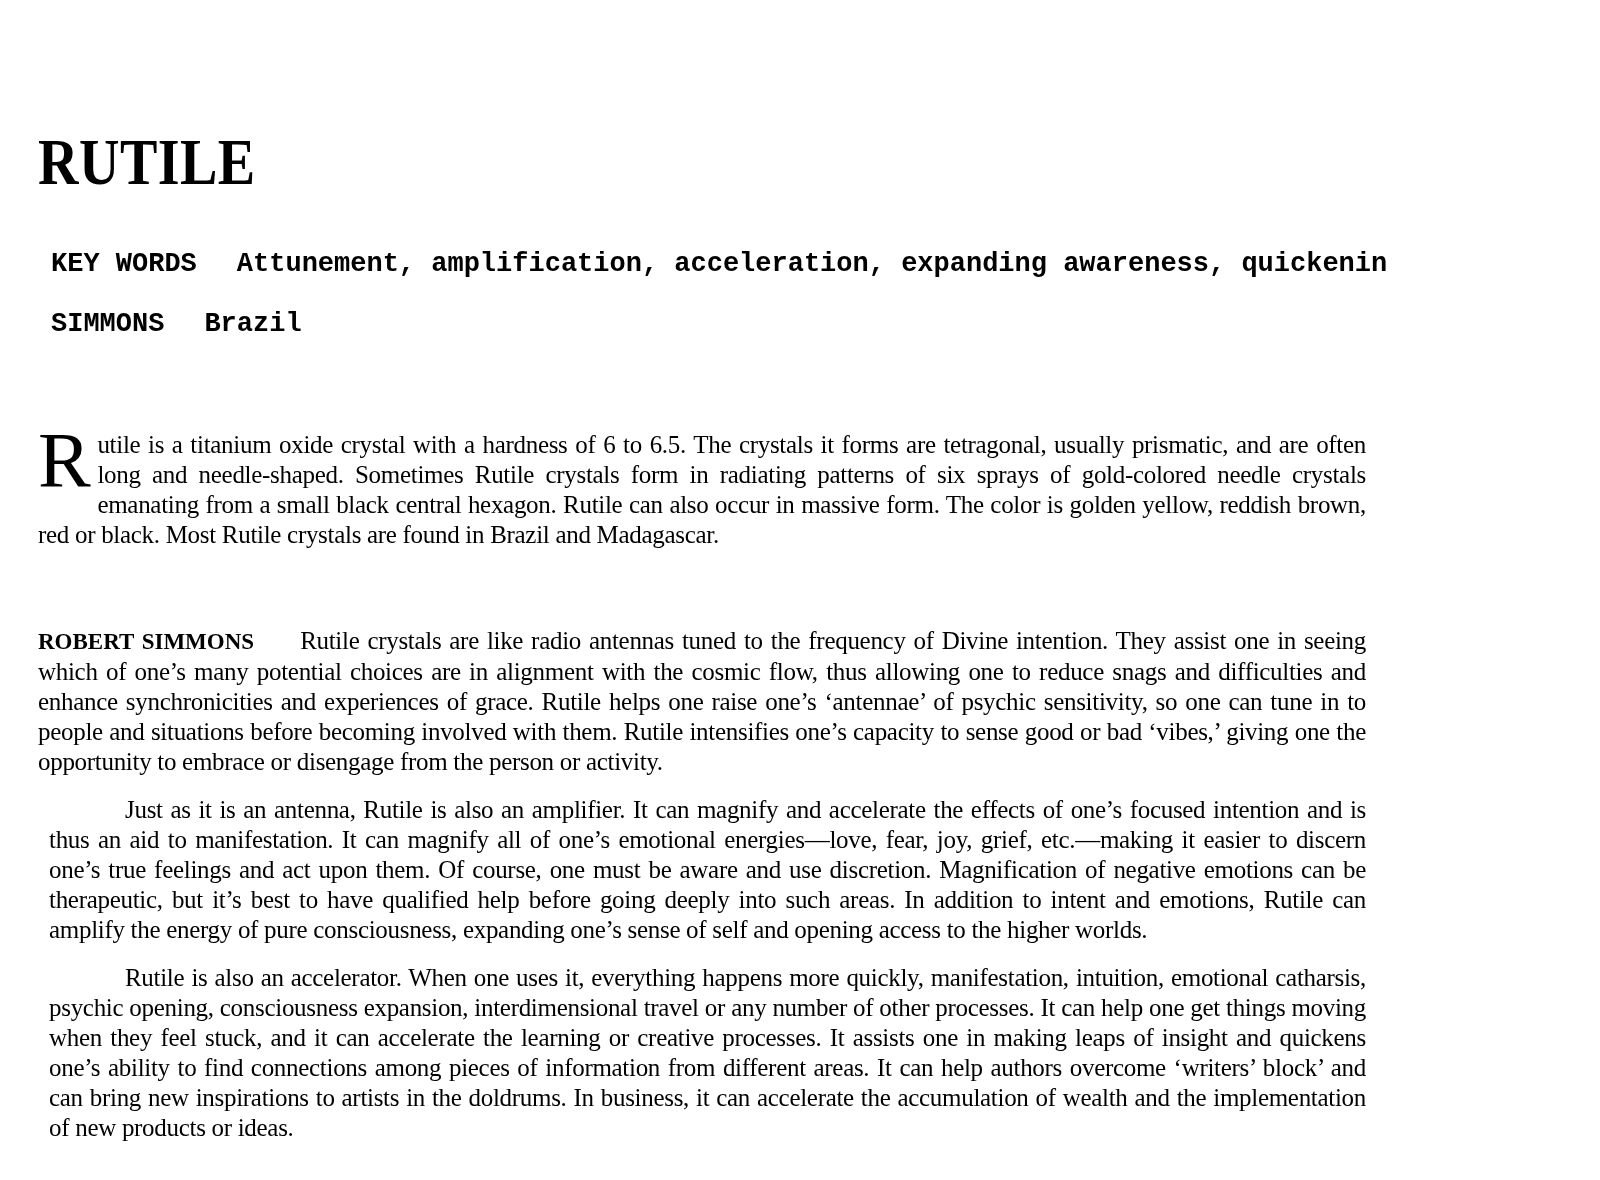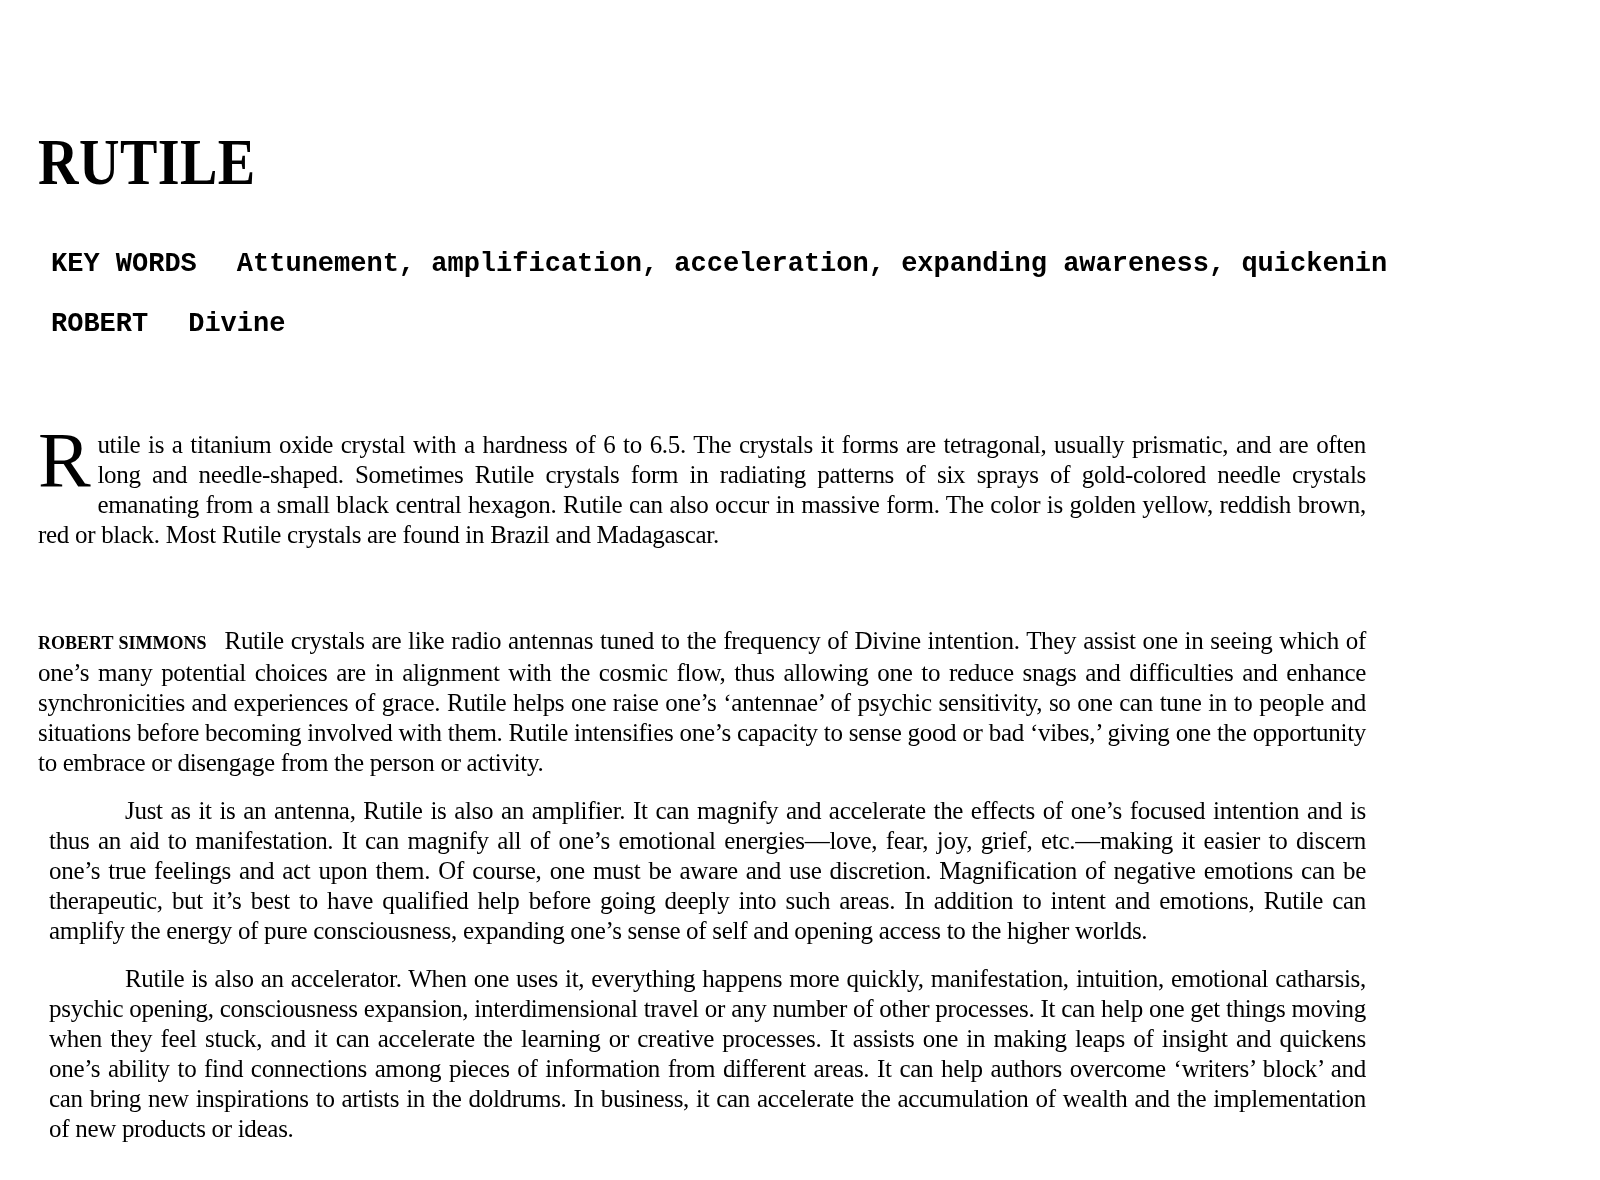--- a/index.html
+++ b/index.html
@@ -63,42 +63,42 @@
     line-height: 60px;
     height: 88px;
     padding-right: 7px;
     font-weight: normal;
   }
   p.sim-p1 {
     margin: 76px 0 0 0;
   }
   .author-label {
     font-weight: bold;
-    font-size: 18px;
+    font-size: 23px;
     letter-spacing: 0;
-    margin-right: 18px;
+    margin-right: 46px;
   }
   p.sim-p {
     margin: 18px 0 0 11px;
     text-indent: 76px;
   }
 </style>
 </head>
 <body>
 
 <div class="page">
 
   <h1 class="page-title">RUTILE</h1>
 
   <div class="meta">
     <div class="meta-row">
       <span class="meta-label">KEY WORDS</span><span class="meta-value">Attunement, amplification, acceleration, expanding awareness, quickening manifestation</span>
     </div>
     <div class="meta-row">
-      <span class="meta-label">ROBERT</span><span class="meta-value">Divine</span>
+      <span class="meta-label">SIMMONS</span><span class="meta-value">Brazil</span>
     </div>
   </div>
 
   <p class="body-text intro">
     <span class="dropcap">R</span><span>utile is a titanium oxide crystal with a hardness of 6 to 6.5. The crystals it forms are tetragonal, usually prismatic, and are often long and needle-shaped. Sometimes Rutile crystals form in radiating patterns of six sprays of gold-colored needle crystals emanating from a small black central hexagon. Rutile can also occur in massive form. The color is golden yellow, reddish brown, red or black. Most Rutile crystals are found in Brazil and Madagascar.</span>
   </p>
 
   <p class="body-text sim-p1">
     <span class="author-label">ROBERT SIMMONS</span><span>Rutile crystals are like radio antennas tuned to the frequency of Divine intention. They assist one in seeing which of one’s many potential choices are in alignment with the cosmic flow, thus allowing one to reduce snags and difficulties and enhance synchronicities and experiences of grace. Rutile helps one raise one’s ‘antennae’ of psychic sensitivity, so one can tune in to people and situations before becoming involved with them. Rutile intensifies one’s capacity to sense good or bad ‘vibes,’ giving one the opportunity to embrace or disengage from the person or activity.</span>
   </p>

